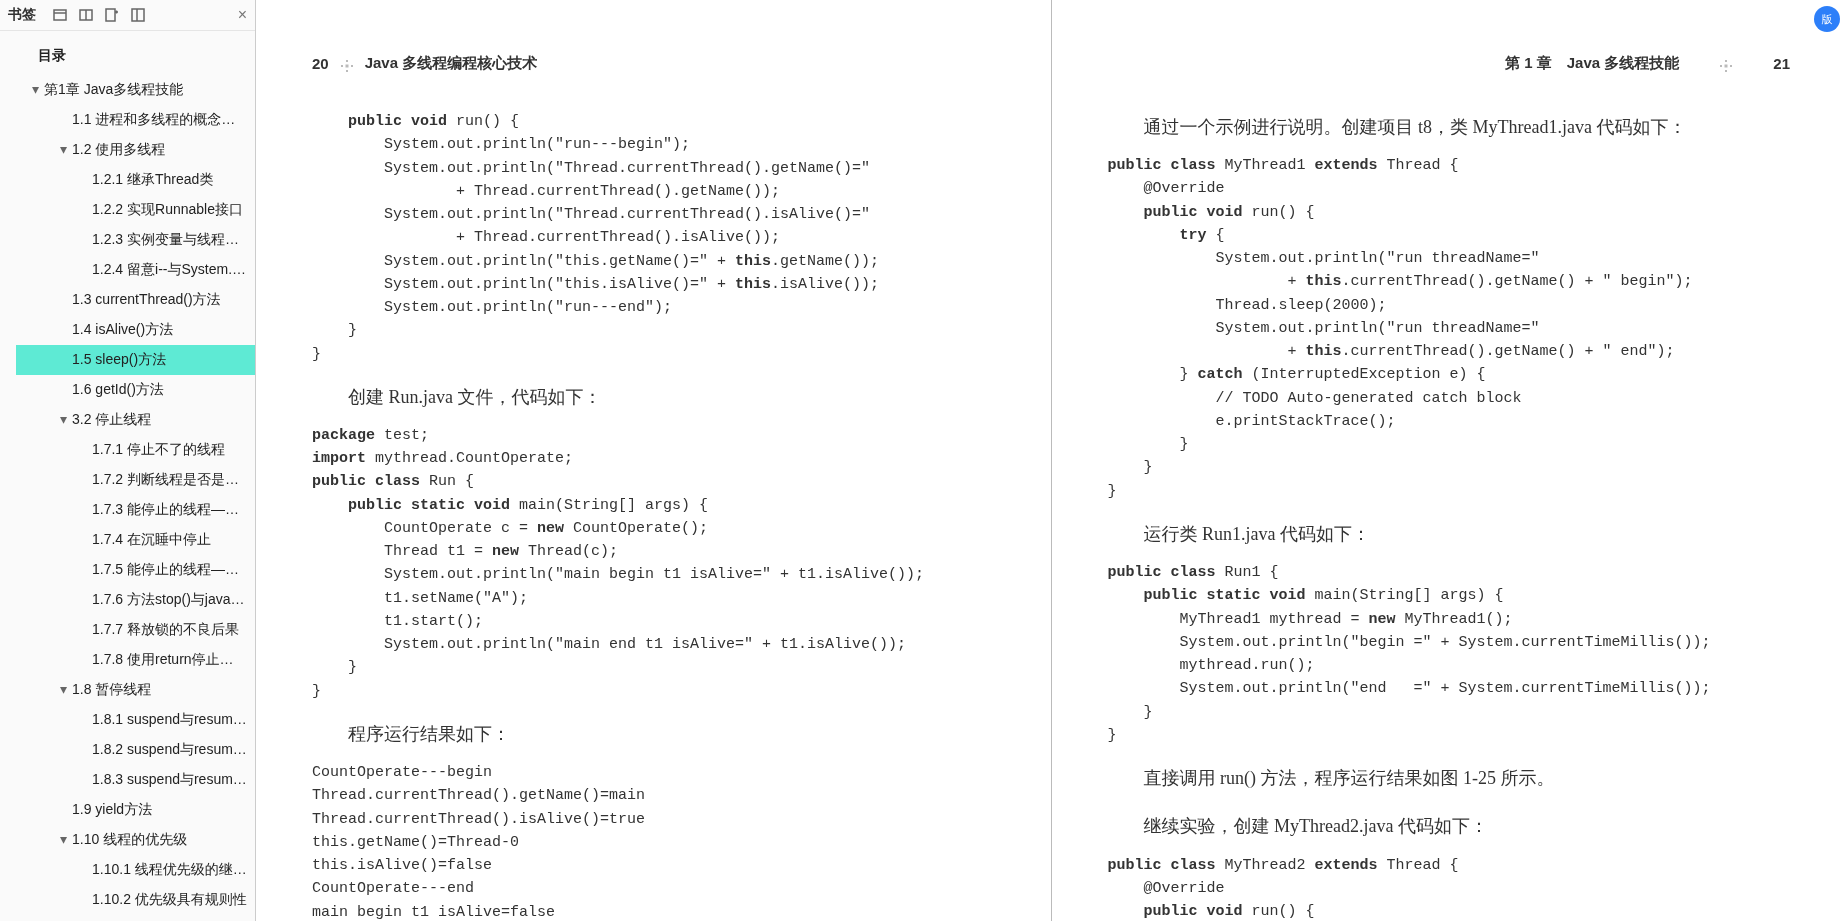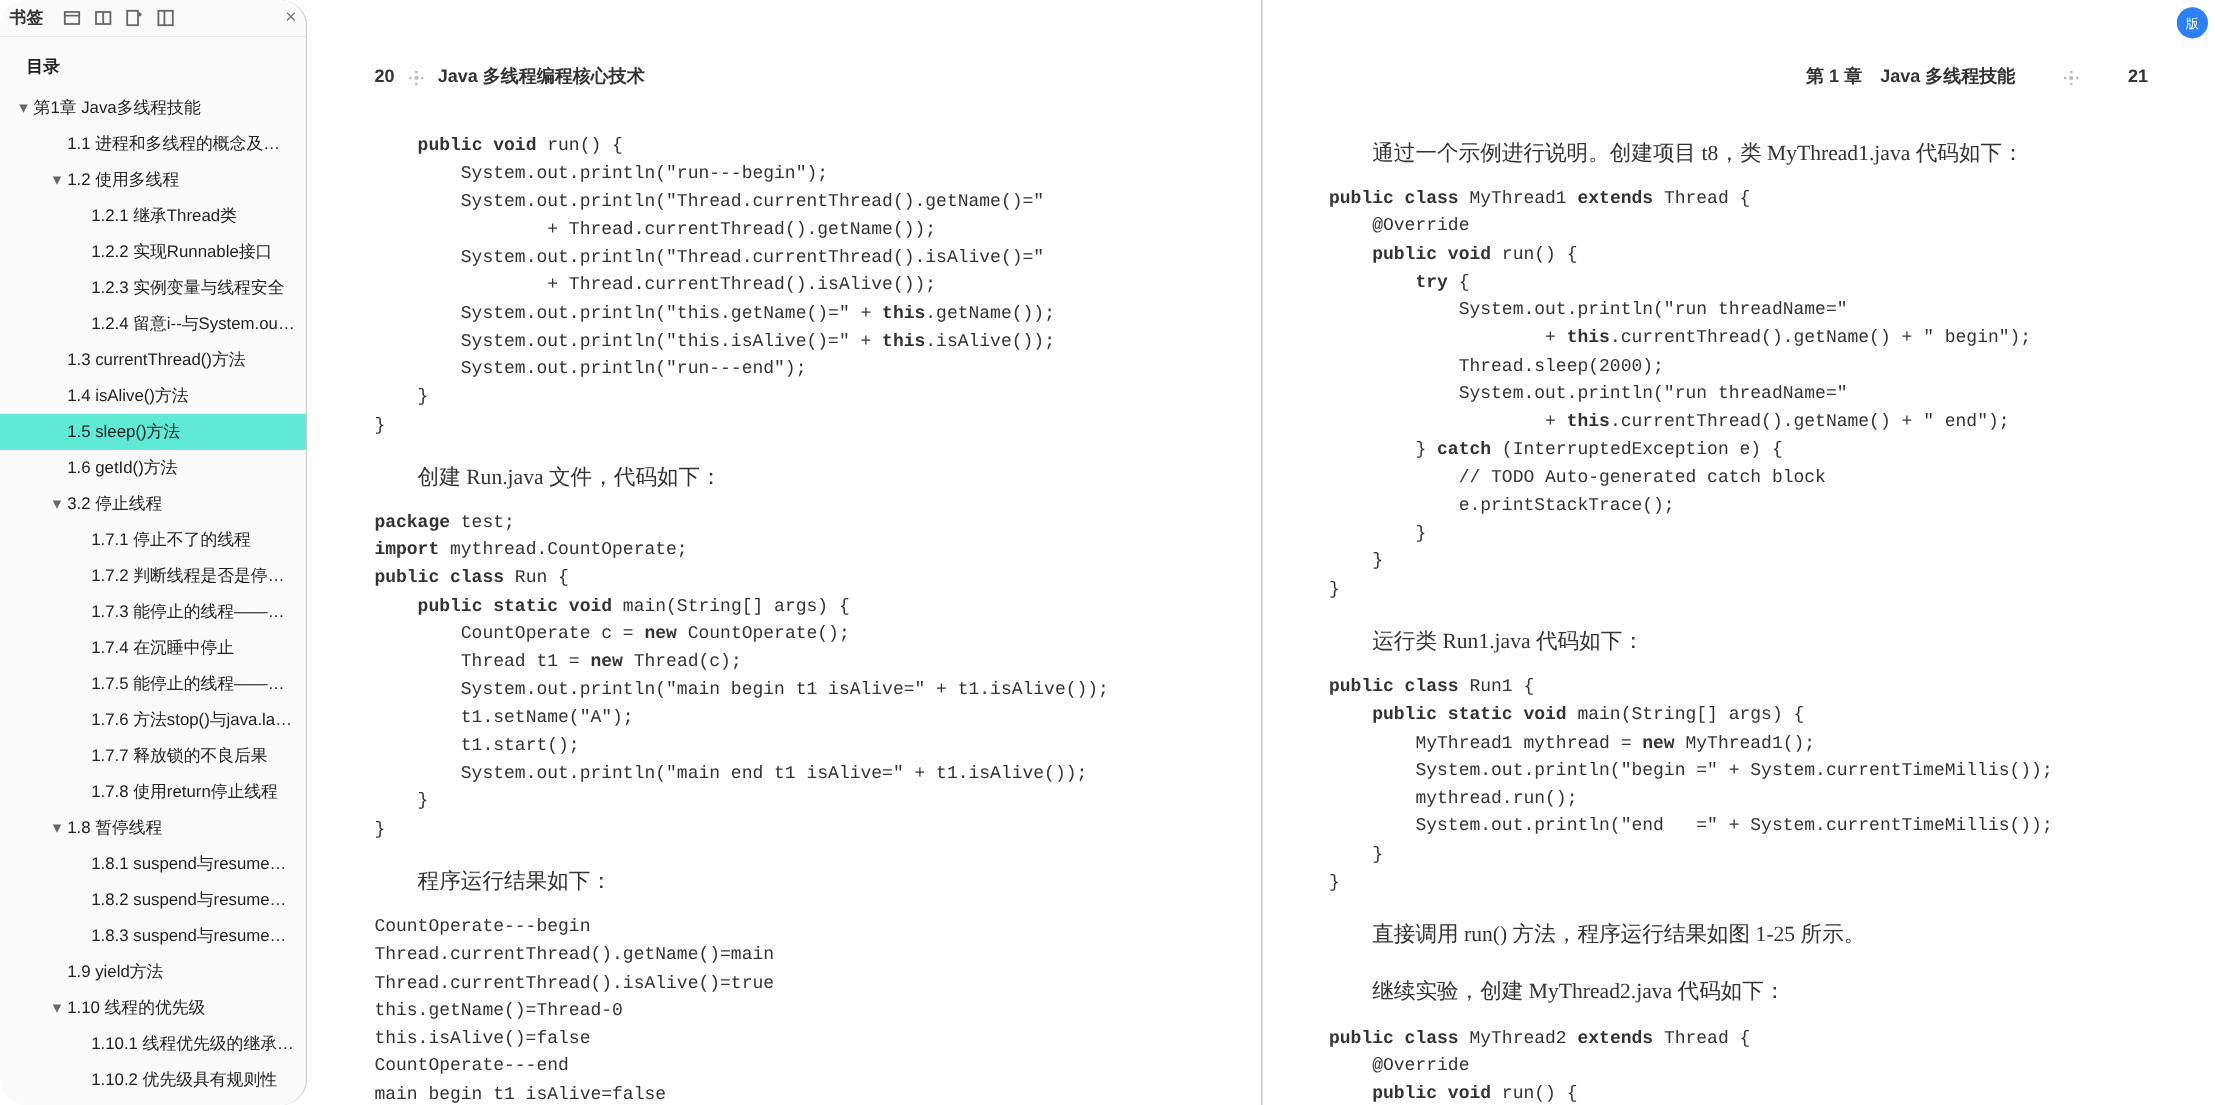--- a/index.html
+++ b/index.html
@@ -1,24 +1,24 @@
 <!DOCTYPE html>
 <html><head>
 <meta charset="utf-8">
 <style>
 * { margin:0; padding:0; box-sizing:border-box; }
 body { font-family:"Microsoft YaHei","Segoe UI",Arial,sans-serif; font-size:13px; color:#333; background:#fff; }
 .app { display:flex; height:921px; width:1846px; }
-.sidebar { width:256px; border-right:1px solid #ccc; background:#fafafa; display:flex; flex-direction:column;border-radius:22px; }
+.sidebar { width:256px; border-right:1px solid #ccc; background:#fafafa; display:flex; flex-direction:column; }
 .side-header { display:flex; align-items:center; padding:6px 8px; border-bottom:1px solid #e5e5e5; }
 .side-title { font-size:14px; font-weight:bold; flex:0 0 auto; }
 .side-icons { display:flex; gap:10px; margin-left:16px; flex:1; }
 .side-icon { width:16px; height:16px; stroke:#666; fill:none; stroke-width:1.5; }
 .close-x { margin-left:auto; font-size:16px; color:#777; cursor:pointer; }
-.tree { flex:1; overflow:auto; padding:8px 0 20px 0; font-size:14px; color:#222; }
+.tree { flex:1; overflow:auto; padding:8px 0 20px 16px; font-size:14px; color:#222; }
 .tree .head { padding:8px 14px 10px 22px; font-weight:bold; }
 .row { padding:6px 8px 6px 0; cursor:pointer; white-space:nowrap; overflow:hidden; text-overflow:ellipsis; }
 .row.sel { background:#5eead4; }
 .lvl0 { padding-left:16px; }
 .lvl1 { padding-left:44px; }
 .lvl2 { padding-left:64px; }
 .caret { display:inline-block; width:10px; margin-right:2px; color:#666; }
 .pages { flex:1; display:flex; position:relative; overflow:hidden; }
 .page { flex:1; padding:60px 40px 20px 56px; position:relative; overflow:hidden; }
 .page-divider { width:1px; background:#bbb; }

